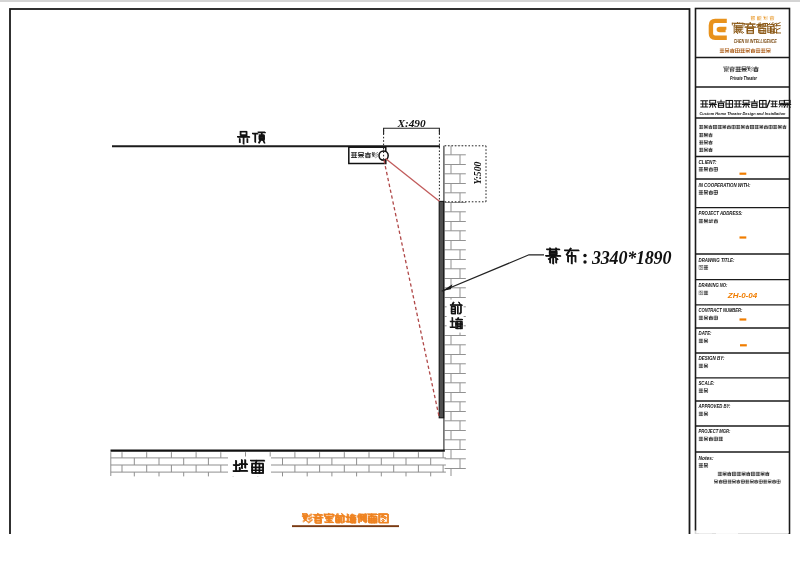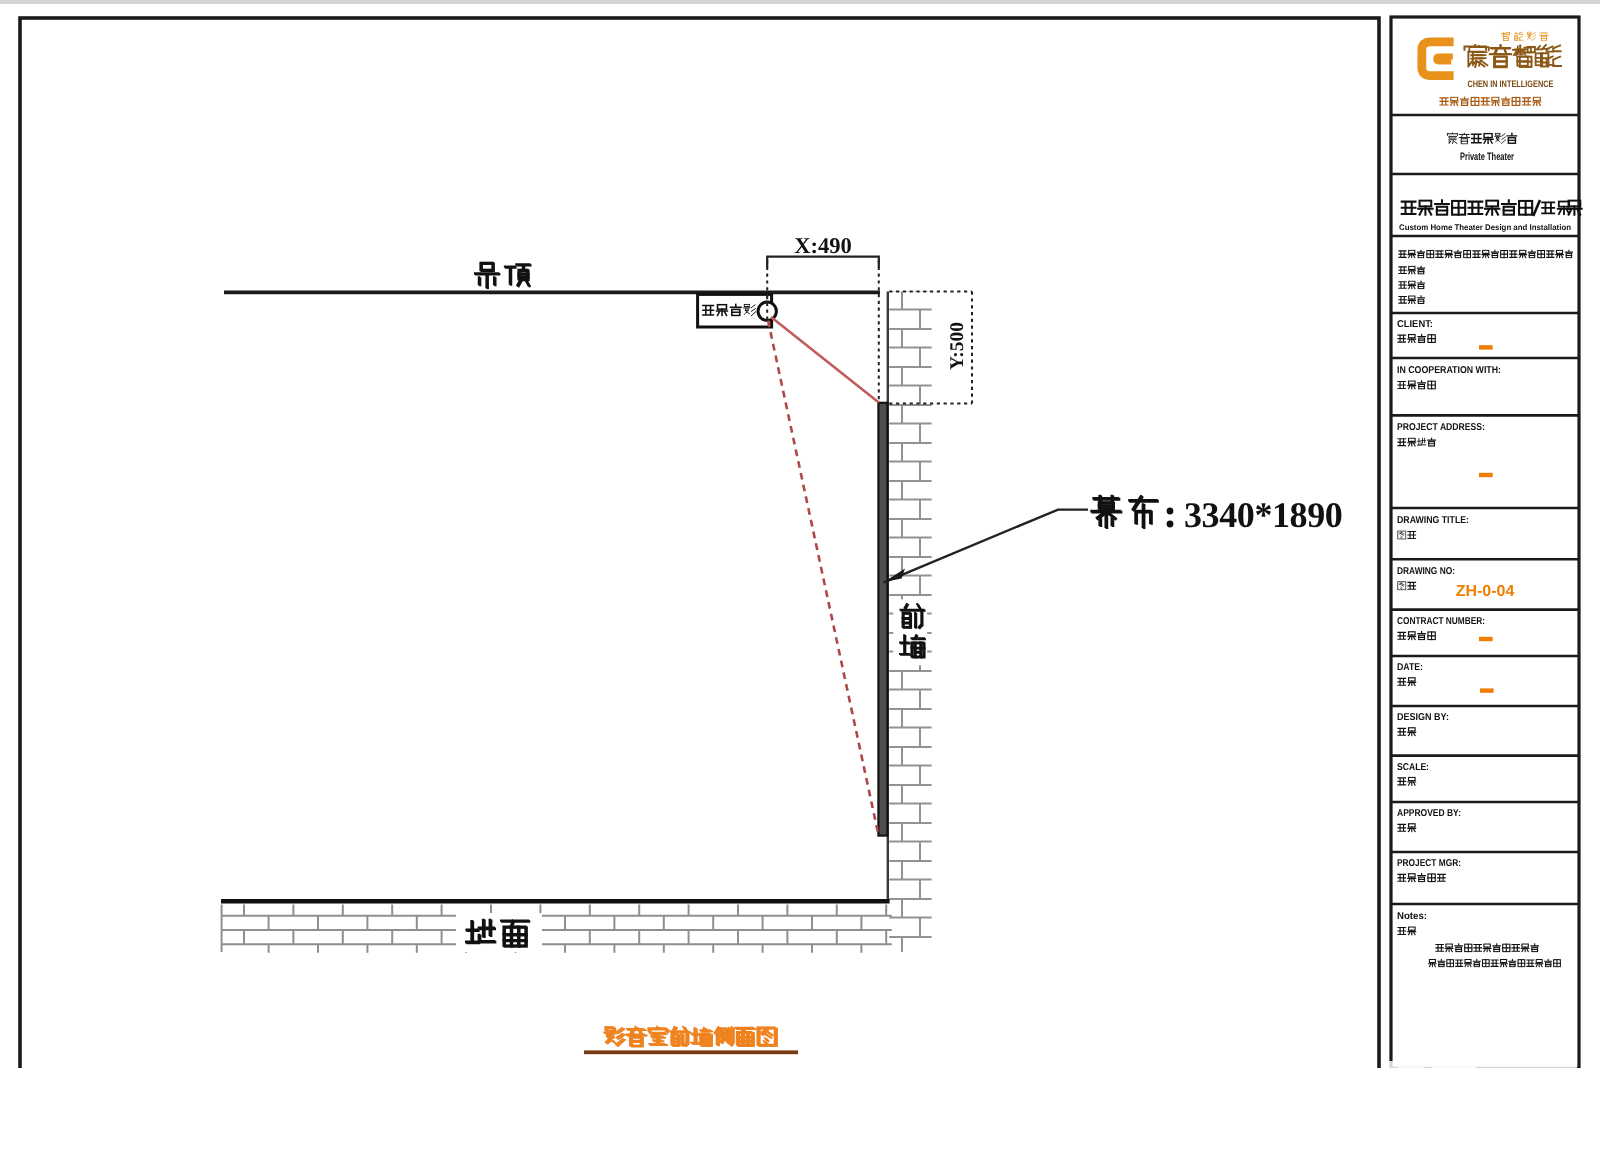--- a/index.html
+++ b/index.html
@@ -1,17 +1,17 @@
 <!DOCTYPE html>
 <html><head>
 <meta charset="utf-8">
 <style>
 html,body{margin:0;padding:0;background:#fff;}
 .page{position:relative;width:800px;height:534px;background:#fff;overflow:hidden;
-font-family:"Liberation Sans",sans-serif;}
+font-family:"Liberation Sans",sans-serif;font-style:italic;}
 svg text{font-family:"Liberation Sans",sans-serif;}
 .ser{font-family:"Liberation Serif",serif;}
 </style>
 </head>
 <body>
 <div class="page">
 <svg width="800" height="579" viewBox="0 0 800 579">
 <defs>
 <pattern id="wallbrick" width="22" height="19" patternUnits="userSpaceOnUse" x="444" y="145">
   <rect width="22" height="19" fill="#fff"></rect>

